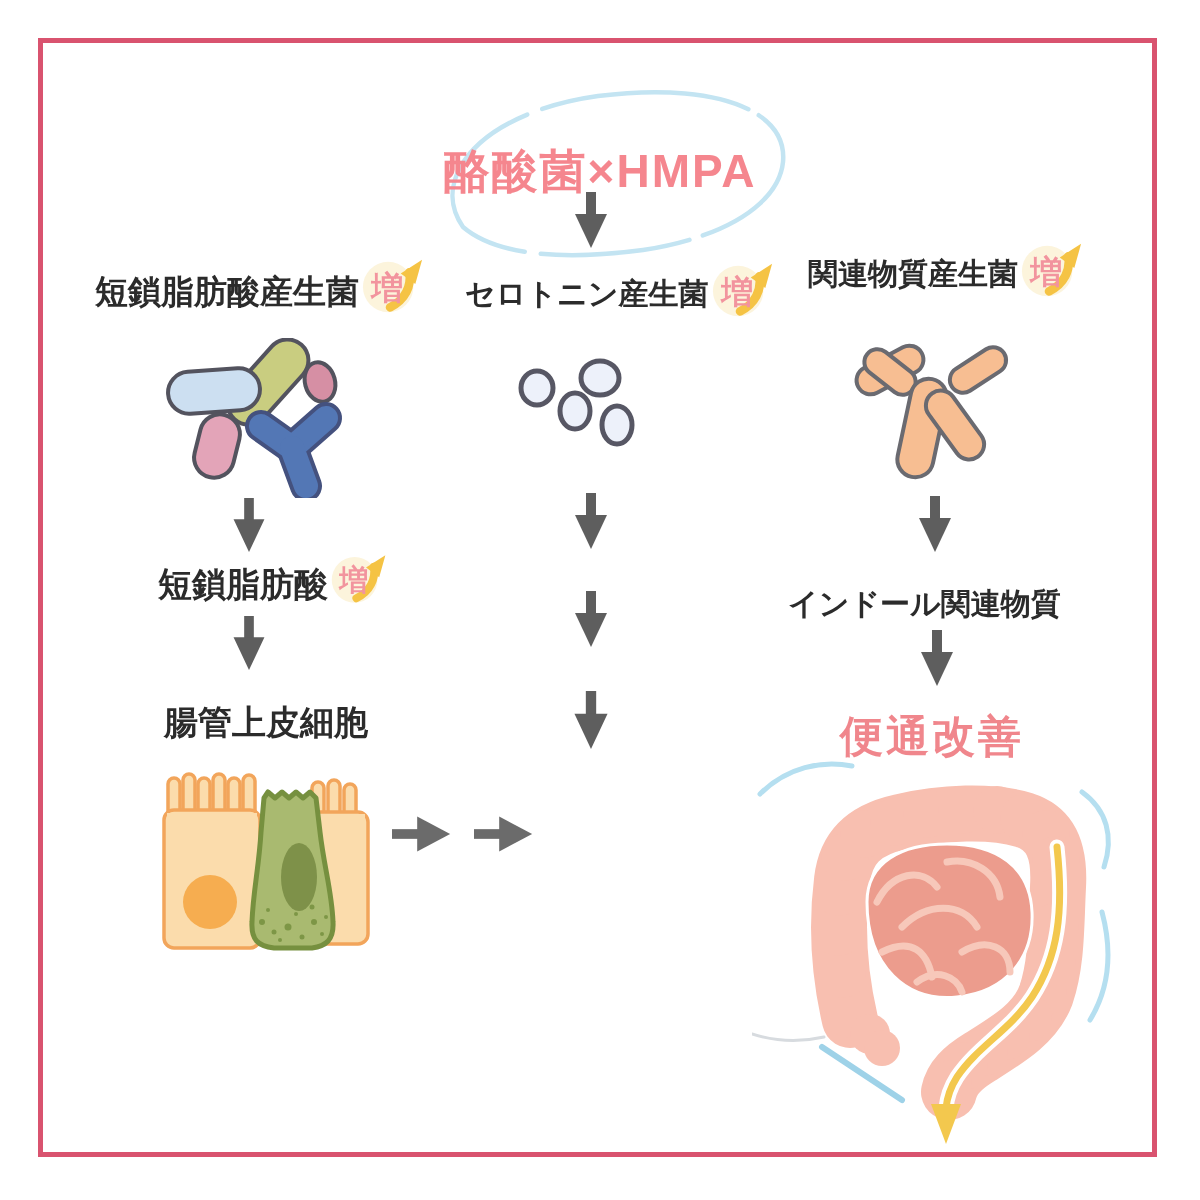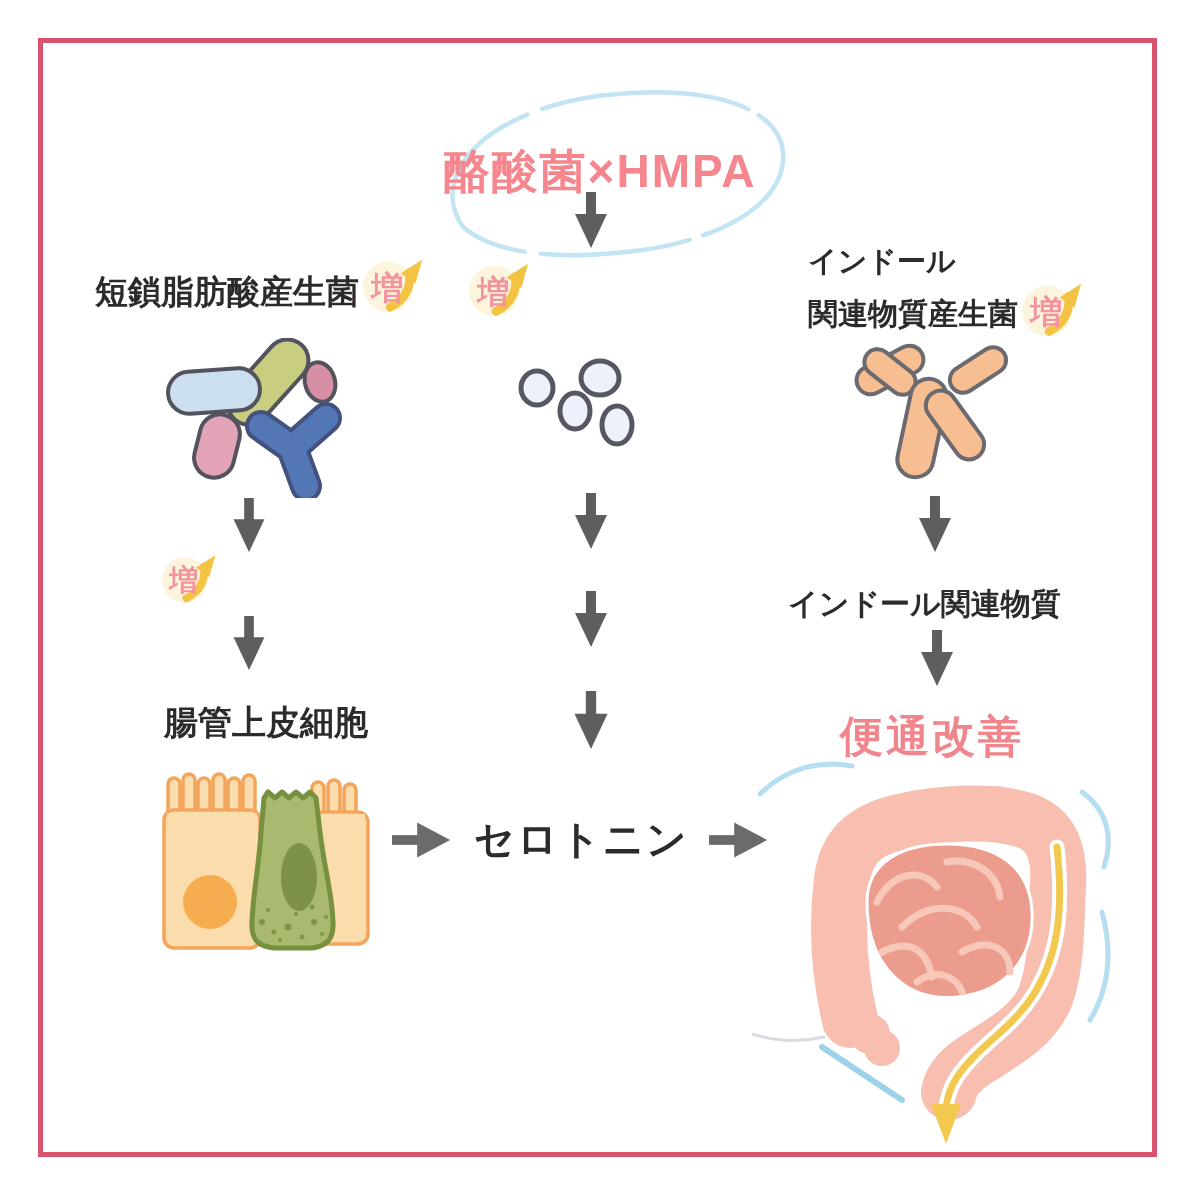--- a/index.html
+++ b/index.html
@@ -36,30 +36,30 @@
   <span class="jp" style="font-size:33px;">短鎖脂肪酸産生菌</span>
   <svg class="badge" viewBox="0 0 66 60">
     <circle cx="28" cy="31" r="26" fill="#FCF4DC"></circle>
     <path d="M30,52 C46,44 52,30 50,16" stroke="#F5C344" stroke-width="9" fill="none" stroke-linecap="round"></path>
     <polygon points="41,17 63,3 56,28" fill="#F5C344"></polygon>
     <text x="27" y="43" font-size="33" font-weight="bold" fill="#F2949E" text-anchor="middle">増</text>
   </svg>
 </div>
 
 <div class="abs hdr-row" style="left:465px;top:274px;">
+  <span class="jp" style="font-size:30px;">セロトニン産生菌</span>
   <svg class="badge" viewBox="0 0 66 60">
     <circle cx="28" cy="31" r="26" fill="#FCF4DC"></circle>
     <path d="M30,52 C46,44 52,30 50,16" stroke="#F5C344" stroke-width="9" fill="none" stroke-linecap="round"></path>
     <polygon points="41,17 63,3 56,28" fill="#F5C344"></polygon>
     <text x="27" y="43" font-size="33" font-weight="bold" fill="#F2949E" text-anchor="middle">増</text>
   </svg>
 </div>
 
 <div class="abs" style="left:808px;top:242px;">
-  <div class="jp" style="font-size:29px;">インドール</div>
   <div class="hdr-row" style="margin-top:12px;">
     <span class="jp" style="font-size:30px;">関連物質産生菌</span>
     <svg class="badge" viewBox="0 0 66 60">
       <circle cx="28" cy="31" r="26" fill="#FCF4DC"></circle>
       <path d="M30,52 C46,44 52,30 50,16" stroke="#F5C344" stroke-width="9" fill="none" stroke-linecap="round"></path>
       <polygon points="41,17 63,3 56,28" fill="#F5C344"></polygon>
       <text x="27" y="43" font-size="33" font-weight="bold" fill="#F2949E" text-anchor="middle">増</text>
     </svg>
   </div>
 </div>
@@ -99,20 +99,21 @@
     <rect x="73" y="77" width="78" height="30" rx="15" transform="rotate(54 112 92)"></rect>
   </g>
 </svg>
 
 <svg class="abs" style="left:228px;top:498px;" width="42" height="56" viewBox="0 0 40 58">
   <rect x="15" y="0" width="10" height="26" fill="#5E5E5E"></rect>
     <polygon points="4,22 36,22 20,56" fill="#5E5E5E"></polygon>
 </svg>
 
 <div class="abs hdr-row" style="left:158px;top:562px;">
+  <span class="jp" style="font-size:34px;">短鎖脂肪酸</span>
   <svg class="badge" style="width:58px;height:54px;margin-top:-10px;" viewBox="0 0 66 60">
     <circle cx="28" cy="31" r="26" fill="#FCF4DC"></circle>
     <path d="M30,52 C46,44 52,30 50,16" stroke="#F5C344" stroke-width="9" fill="none" stroke-linecap="round"></path>
     <polygon points="41,17 63,3 56,28" fill="#F5C344"></polygon>
     <text x="27" y="43" font-size="33" font-weight="bold" fill="#F2949E" text-anchor="middle">増</text>
   </svg>
 </div>
 
 <svg class="abs" style="left:228px;top:616px;" width="42" height="56" viewBox="0 0 40 58">
   <rect x="15" y="0" width="10" height="26" fill="#5E5E5E"></rect>
@@ -173,21 +174,20 @@
 <svg class="abs" style="left:570px;top:691px;" width="42" height="60" viewBox="0 0 40 58">
   <rect x="15" y="0" width="10" height="26" fill="#5E5E5E"></rect>
     <polygon points="4,22 36,22 20,56" fill="#5E5E5E"></polygon>
 </svg>
 
 <div class="abs serotonin-row">
   <svg width="62" height="44" viewBox="0 0 64 44">
     <rect x="0" y="17" width="30" height="10" fill="#6B6B6B"></rect>
       <polygon points="26,4 26,40 60,22" fill="#6B6B6B"></polygon>
   </svg>
-  <span class="lbl">セロトニン</span>
   <svg width="62" height="44" viewBox="0 0 64 44">
     <rect x="0" y="17" width="30" height="10" fill="#6B6B6B"></rect>
       <polygon points="26,4 26,40 60,22" fill="#6B6B6B"></polygon>
   </svg>
 </div>
 
 <svg class="abs" style="left:914px;top:496px;" width="42" height="58" viewBox="0 0 40 58">
   <rect x="15" y="0" width="10" height="26" fill="#5E5E5E"></rect>
     <polygon points="4,22 36,22 20,56" fill="#5E5E5E"></polygon>
 </svg>

